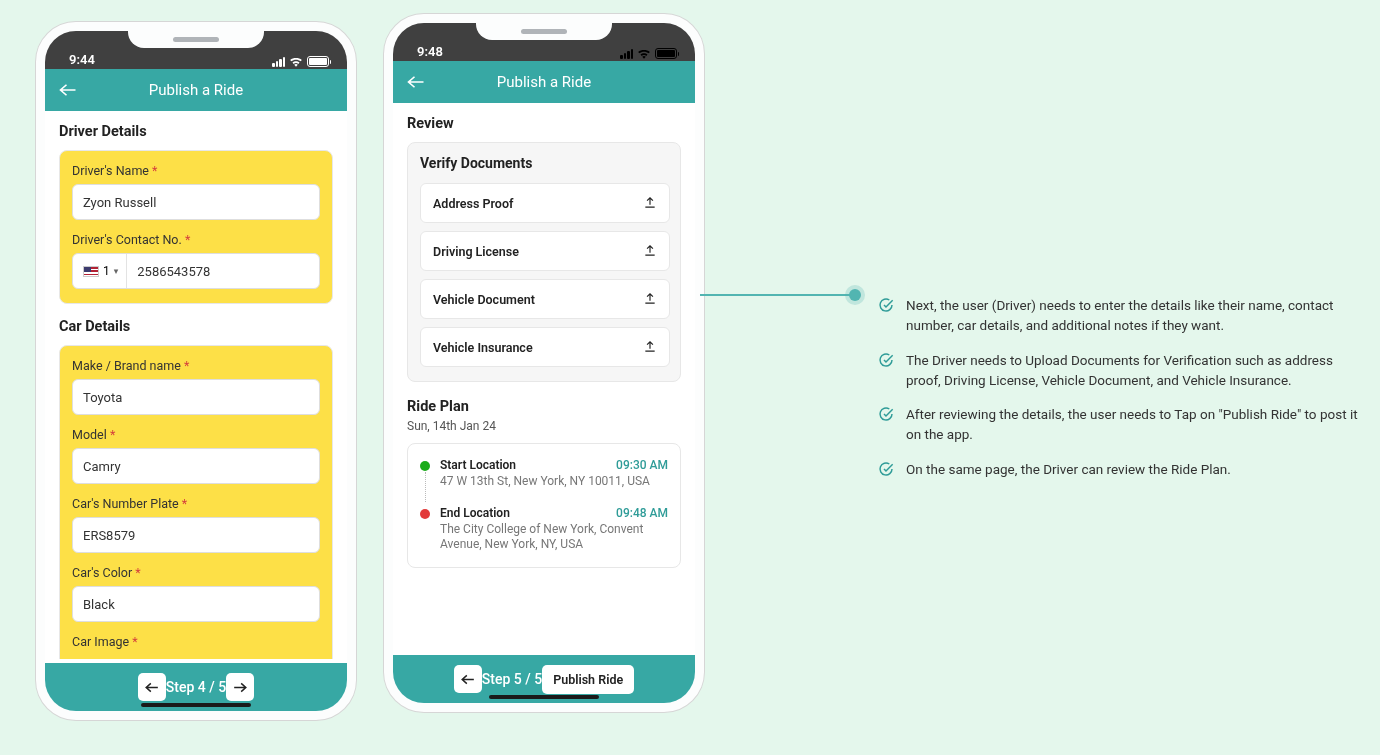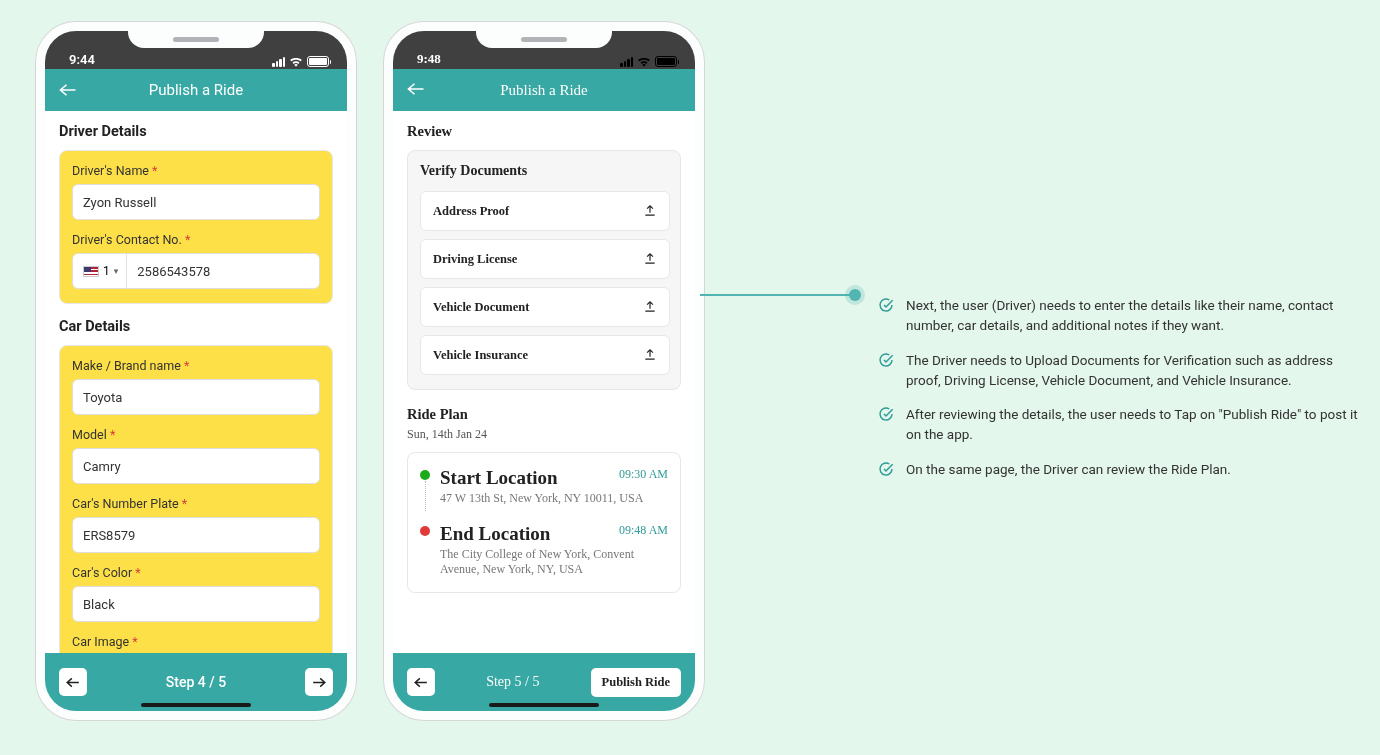--- a/index.html
+++ b/index.html
@@ -15,21 +15,21 @@
     position: absolute;
     width: 320px;
     height: 698px;
     background: #fff;
     border: 9px solid #fcfdfd;
     border-radius: 40px;
     box-shadow: 0 0 0 1px #d6d6d6;
     overflow: hidden;
   }
   .phone.left { left: 36px; top: 22px; }
-  .phone.right { left: 384px; top: 22px; font-family: Liberation Serif, serif; }
+  .phone.right { left: 384px; top: 14px; }
   
   .notch {
     position: absolute;
     top: -9px;
     left: 50%;
     transform: translateX(-50%);
     width: 136px;
     height: 26px;
     background: #fcfdfd;
     border-radius: 0 0 16px 16px;
@@ -140,27 +140,27 @@
   
   .ride-card { background:#fff; border:1px solid #e7e7e7; border-radius:8px; padding:14px 12px; }
   .ride-row { display:flex; gap:10px; position:relative; }
   .ride-row + .ride-row { margin-top:16px; }
   .dot { width:10px; height:10px; border-radius:50%; margin-top:3px; flex-shrink:0; }
   .dot.green{ background:#1aab1a; }
   .dot.red{ background:#e23a3a; }
   .ride-line { position:absolute; left:4.5px; top:14px; width:1px; height:30px; border-left:1px dotted #bbb; }
   .ride-body{ flex:1; }
   .ride-head{ display:flex; justify-content:space-between; }
-  .ride-label{ font-size:19px; font-weight:600; color:#222; }
+  .ride-label{ font-size:12px; font-weight:600; color:#222; }
   .ride-time{ font-size:12px; color:#2f9c98; font-weight:500; }
   .ride-addr{ font-size:12px; color:#777; margin-top:2px; line-height:1.3; }
   
   .bottom-bar {
-    position:absolute; bottom:0; left:0; right:0; height:58px;
-    background:#37a8a4; display:flex; align-items:center; justify-content:space-between;
+    position:absolute; bottom:0; left:0; right:0; height:48px;
+    background:#37a8a4; display:flex; align-items:center; justify-content:center;
     padding:0 14px;
   }
   .nav-btn { width:28px; height:28px; background:#fff; border-radius:5px; font-size:15px; display:flex; align-items:center; justify-content:center; color:#222;}
   .step-text { color:#fff; font-size:14px; font-weight:500; }
   .publish-btn { background:#fff; color:#222; font-size:12.5px; font-weight:600; padding:7px 11px; border-radius:5px; }
   .home-indicator{ position:absolute; bottom:4px; left:50%; transform:translateX(-50%); width:110px; height:4px; background:#1a1a1a; border-radius:3px; z-index:5;}
   
   
   .connector {
     position:absolute;

